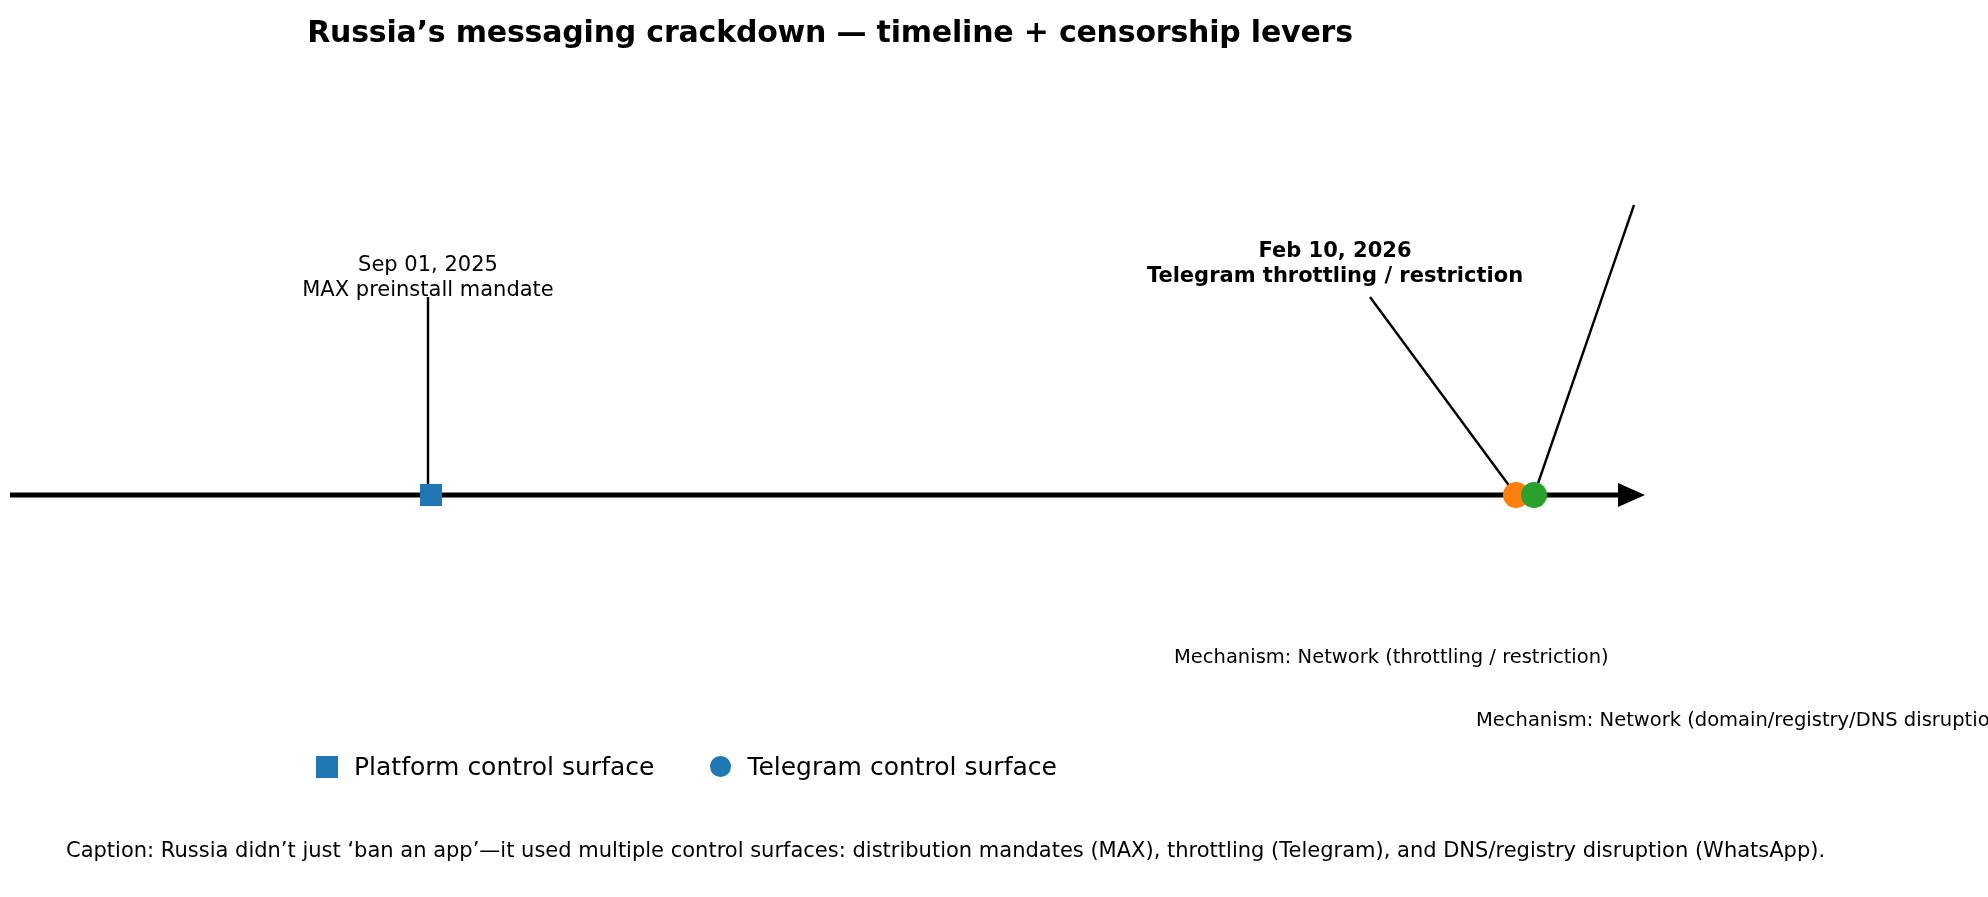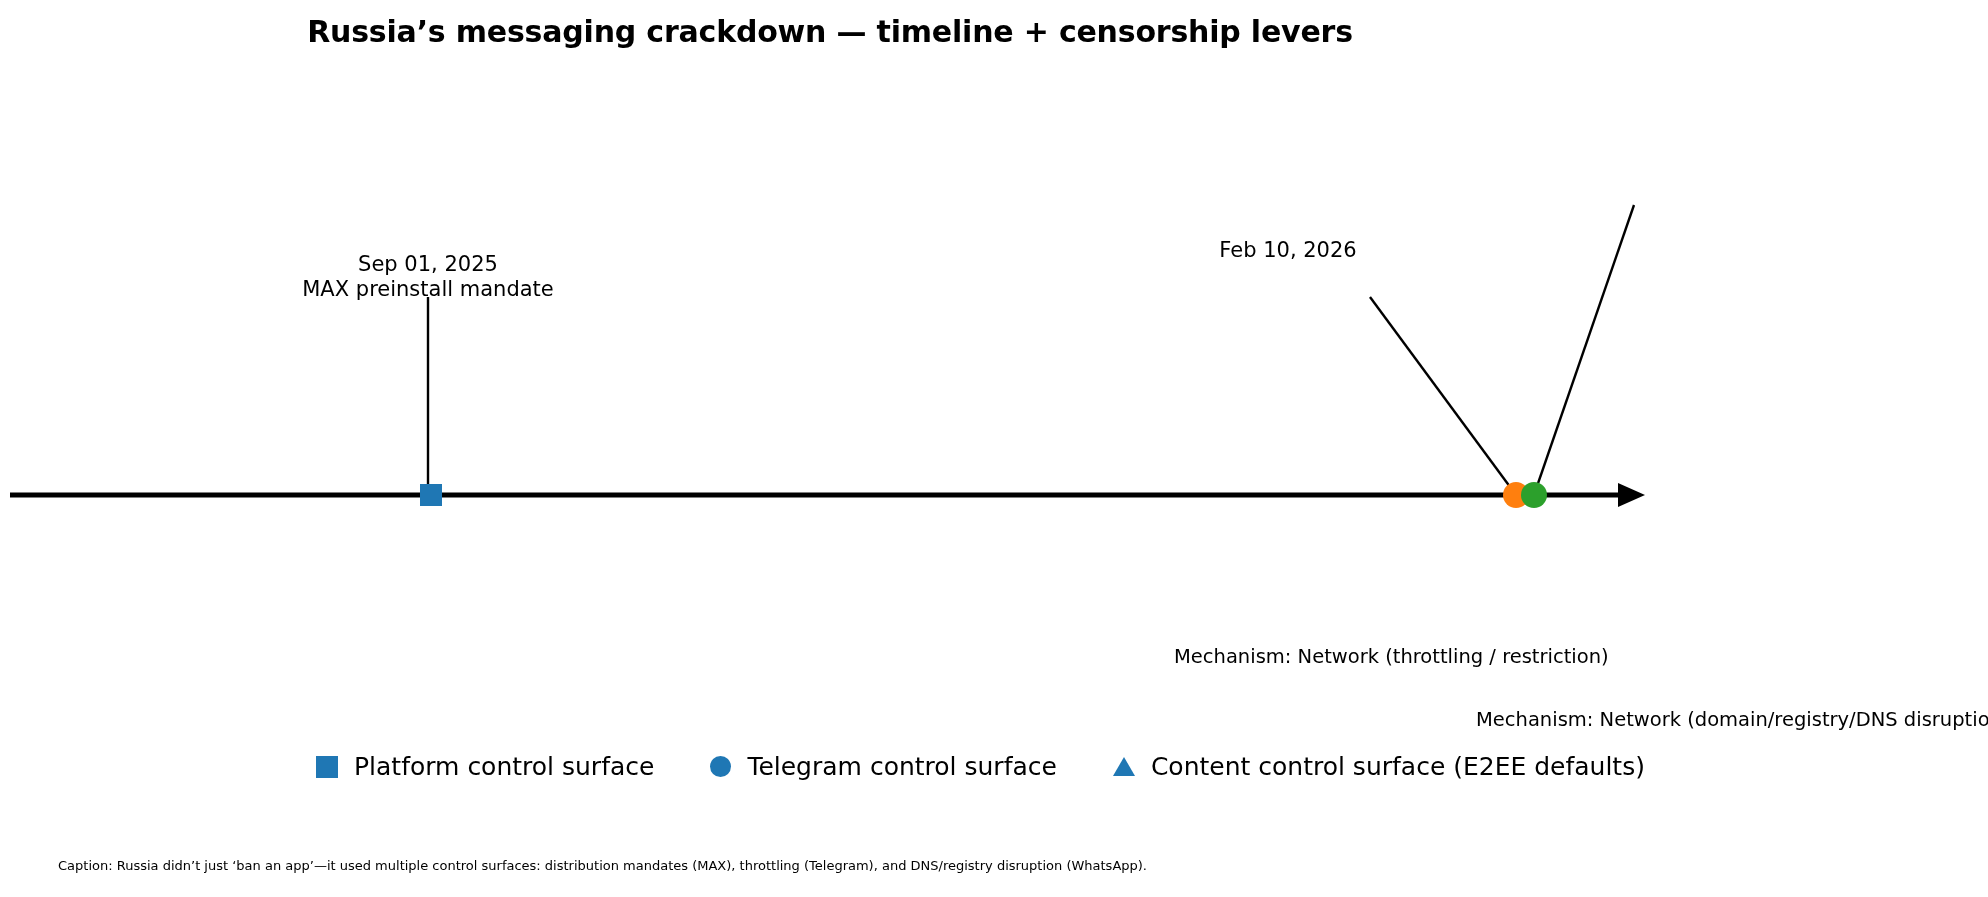--- a/index.html
+++ b/index.html
@@ -49,26 +49,25 @@
   }
   .annot .line2 { display: block; }
   .mech {
     position: absolute;
     font-size: 19.5px;
     color: #000000;
     white-space: nowrap;
   }
   .caption {
     position: absolute;
-    left: 58px;
+    left: 66px;
     top: 838px;
-    font-size: 13px;
+    font-size: 21px;
     color: #000000;
     white-space: nowrap;
-    margin-top: 20px;
   }
   .legend {
     position: absolute;
     left: 316px;
     top: 752px;
     display: flex;
     align-items: center;
     gap: 0px;
   }
   .legend-item {
@@ -131,38 +130,35 @@
 
   <div class="marker marker-square" style="left:420px; top:484px;"></div>
   <div class="marker marker-circle" style="left:1503px; top:482px; background:#ff7f0e;"></div>
   <div class="marker marker-circle" style="left:1521px; top:482px; background:#2ca02c;"></div>
 
   <div class="annot" style="left:428px; top:252px; transform:translateX(-50%);">
     <span>Sep 01, 2025</span>
     <span class="line2">MAX preinstall mandate</span>
   </div>
 
-  <div class="annot" style="left:1288px; top:238px; transform:translateX(-50%);">
+  <div class="annot" style="left:1335px; top:238px; transform:translateX(-50%);font-weight:bold;">
     <span>Feb 10, 2026</span>
+    <span class="line2">Telegram throttling / restriction</span>
   </div>
 
 
   <div class="mech" style="left:1130px; top:645px;margin-left:44px;">Mechanism: Network (throttling / restriction)</div>
   <div class="mech" style="left:1476px; top:708px;">Mechanism: Network (domain/registry/DNS disruption)</div>
 
   <div class="legend">
     <div class="legend-item">
       <span class="sw sw-square"></span>
       <span class="legend-label">Platform control surface</span>
     </div>
     <div class="legend-item">
       <span class="sw sw-circle"></span>
       <span class="legend-label">Telegram control surface</span>
     </div>
-    <div class="legend-item">
-      <span class="sw sw-triangle"></span>
-      <span class="legend-label">Content control surface (E2EE defaults)</span>
-    </div>
   </div>
 
   <div class="caption">Caption: Russia didn’t just ‘ban an app’—it used multiple control surfaces: distribution mandates (MAX), throttling (Telegram), and DNS/registry disruption (WhatsApp).</div>
 
 </div>
 
 </body></html>

